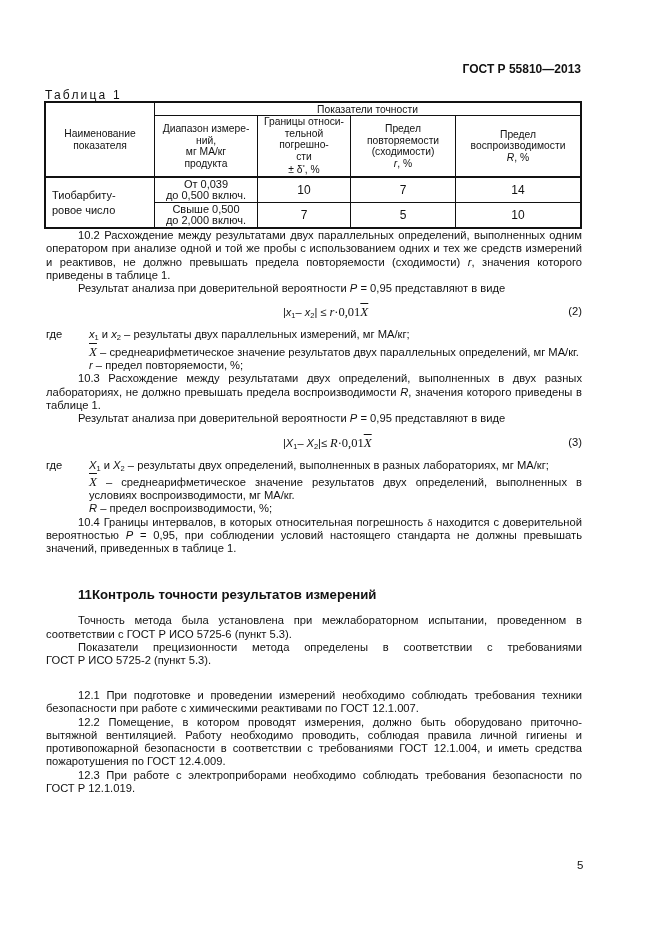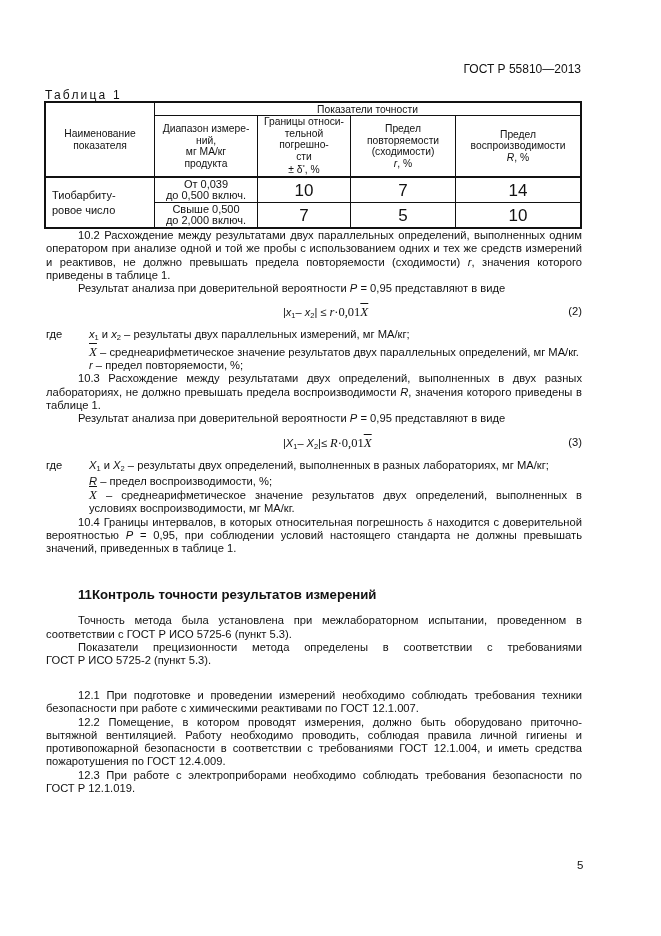--- a/index.html
+++ b/index.html
@@ -2,40 +2,40 @@
 <html><head>
 <meta charset="utf-8">
 <style>
   html, body { margin: 0; padding: 0; background: #ffffff; }
   body {
     width: 661px; height: 936px; position: relative; overflow: hidden;
     font-family: "Liberation Sans", sans-serif; color: #111; font-size: 11.2px;
   }
   .page-header {
     position: absolute; right: 80px; top: 62px;
-    font-weight: normal; font-size: 12px;
+    font-weight: bold; font-size: 12px;
   }
   .table-caption {
     position: absolute; left: 45px; top: 88px;
     font-size: 12px; letter-spacing: 2.2px;
   }
   table.t1 {
     position: absolute; left: 44px; top: 101px; width: 538px;
     border-collapse: collapse; font-size: 10.3px; line-height: 11.6px;
   }
   table.t1 td {
     border: 1px solid #111; text-align: center; vertical-align: middle; padding: 0 2px;
   }
   table.t1 .outer-top td { border-top: 2px solid #111; }
   table.t1 .head-bottom td { border-bottom: 2px solid #111; }
   table.t1 tr.last td { border-bottom: 2px solid #111; }
   table.t1 .left-outer { border-left: 2px solid #111; }
   table.t1 .right-outer { border-right: 2px solid #111; }
   .row-name { text-align: left !important; padding-left: 6px !important; font-size: 11px; line-height: 15px; }
-  .big-num { font-size: 17px; }
+  .big-num { font-size: 12px; }
   i.v { font-style: italic; }
 
   .text-block { position: absolute; left: 46px; width: 536px; line-height: 13.3px; }
   .p { text-align: justify; text-align-last: left; margin: 0; }
   .indent { text-indent: 32px; }
   .justify-last { text-align-last: justify; }
   .formula-row { position: relative; height: 22px; }
   .formula {
     position: absolute; left: 237px; top: 0;
     font-family: "Liberation Serif", serif; font-size: 12.5px; text-align: center;
@@ -133,22 +133,22 @@
   <div class="formula-row">
     <span class="formula">
       <span class="sans">|<i>X</i><sub>1</sub><span>– </span><i>X</i><sub>2</sub><span>|≤ </span></span><i>R</i><span>·0,01</span><span class="overline">X</span>
     </span>
     <span class="formula-num">(3)</span>
   </div>
   <div class="where" style="margin-top:1px;">
     <span class="where-label">где</span>
     <div class="where-body">
       <div><i>X</i><sub>1</sub><span> и </span><i>X</i><sub>2</sub><span> – результаты двух определений, выполненных в разных лабораториях,  мг МА/кг;</span></div>
+      <div style="text-align:justify;"><span class="overline">X</span><span>  – среднеарифметическое значение результатов двух определений, выполненных в условиях воспроизводимости, мг МА/кг.</span></div>
       <div><i>R</i><span> – предел воспроизводимости, %;</span></div>
-      <div style="text-align:justify;"><span class="overline">X</span><span>  – среднеарифметическое значение результатов двух определений, выполненных в условиях воспроизводимости, мг МА/кг.</span></div>
     </div>
   </div>
 
   <p class="p indent"><span>10.4 Границы интервалов, в которых относительная погрешность </span><span style="font-family:'Liberation Serif',serif;">δ</span><span> находится с доверительной вероятностью </span><i class="v">P</i><span> = 0,95, при соблюдении условий настоящего стандарта не должны превышать значений, приведенных в таблице 1.</span></p>
 </div>
 
 <div class="text-block" style="top:588px;">
   <h2 class="h2">11Контроль точности результатов измерений</h2>
   <div style="height:13px;"></div>
   <p class="p indent">Точность метода была установлена при межлабораторном испытании, проведенном в соответствии с ГОСТ Р ИСО 5725-6 (пункт 5.3).</p>

